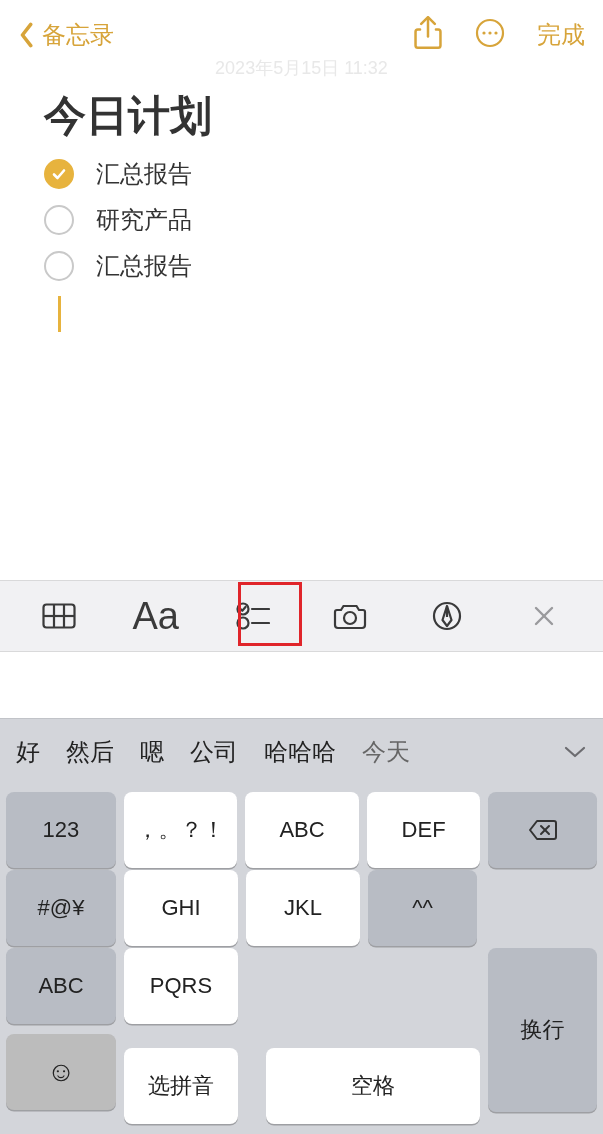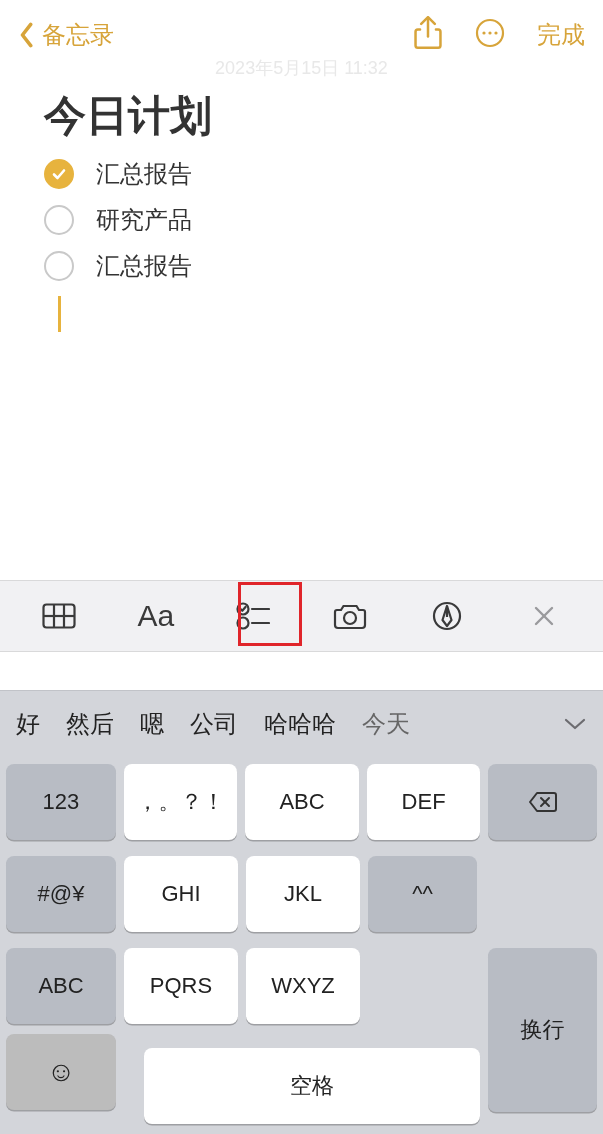--- a/index.html
+++ b/index.html
@@ -21,30 +21,30 @@
     .circle { width: 30px; height: 30px; border-radius: 50%; border: 2px solid #c9c9c9; flex-shrink: 0; }
     .circle.checked { background: #e7b33e; border-color: #e7b33e; display: flex; align-items: center; justify-content: center; }
     .tick { width: 16px; height: 16px; }
     .itemtxt { font-size: 24px; color: #333; margin-left: 22px; }
     .cursor { width: 3px; height: 36px; background: #e7b33e; margin-left: 14px; margin-top: 4px; }
 
     .formatbar { position: absolute; top: 580px; left: 0; right: 0; height: 72px; background: #f1f1f3; border-top: 1px solid #d9d9da; border-bottom: 1px solid #d9d9da; display: flex; align-items: center; justify-content: space-around; padding: 0 10px; }
     .fb-btn { width: 60px; height: 60px; display: flex; align-items: center; justify-content: center; color: #3a3a3a; }
     .fb-btn.close { color: #9a9a9c; }
     .fb-icon { width: 34px; height: 30px; }
-    .aa { font-size: 30px; font-weight: 500; }
+    .aa { font-size: 38px; font-weight: 500; }
     .hl { position: absolute; width: 64px; height: 64px; border: 3px solid #e0252a; pointer-events: none; left: 238px; top: 582px; }
 
     .kbd { position: absolute; bottom: 0; left: 0; right: 0; background: #d3d5da; }
     .sugrow { height: 66px; display: flex; align-items: center; padding: 0 10px 0 16px; gap: 26px; font-size: 24px; color: #222; background: #d3d5da; border-top: 1px solid #c1c3c8; overflow: hidden; }
     .sug { flex-shrink: 0; white-space: nowrap; }
     .sug:last-of-type { color: #666; }
     .expand { margin-left: auto; padding: 6px; color: #6c6c70; }
     .grid { padding: 8px 6px 10px 6px; }
-    .row { display: flex; gap: 8px; margin-bottom: 16px; }
+    .row { display: flex; gap: 8px; margin-bottom: 2px; }
     .row:last-child { margin-bottom: 0; }
     .key { height: 76px; border-radius: 8px; background: #fff; box-shadow: 0 1.5px 0 rgba(0,0,0,.25); display: flex; align-items: center; justify-content: center; font-size: 22px; color: #222; }
     .key.grey { background: #b8bcc4; }
     .w1 { width: 110px; }
     .w2 { width: 114px; }
     .w3 { width: 109px; }
     .w-sp { flex: 1; margin-left: 20px; }
     .tall { height: 164px; align-self: stretch; }
     .emoji { font-size: 28px; filter: grayscale(1); }
     .bks { width: 30px; height: 24px; }
@@ -183,22 +183,22 @@
       <div class="key grey w3">^^</div>
     </div>
     <div class="row">
       <div style="display:flex;flex-direction:column;gap:10px;width:110px;">
         <div class="key grey" style="height:76px">ABC</div>
         <div class="key grey emoji" style="height:76px">☺</div>
       </div>
       <div style="display:flex;flex-direction:column;gap:24px;flex:1">
         <div class="row" style="margin-bottom:0">
           <div class="key w2">PQRS</div>
-          <div class="key w2">WXYZ</div>
         </div>
         <div class="row" style="margin-bottom:0">
+          <div class="key w2">选拼音</div>
           <div class="key w-sp">空格</div>
         </div>
       </div>
       <div class="key grey w3 tall">换行</div>
     </div>
   </div>
 </div>
 
 </body></html>

